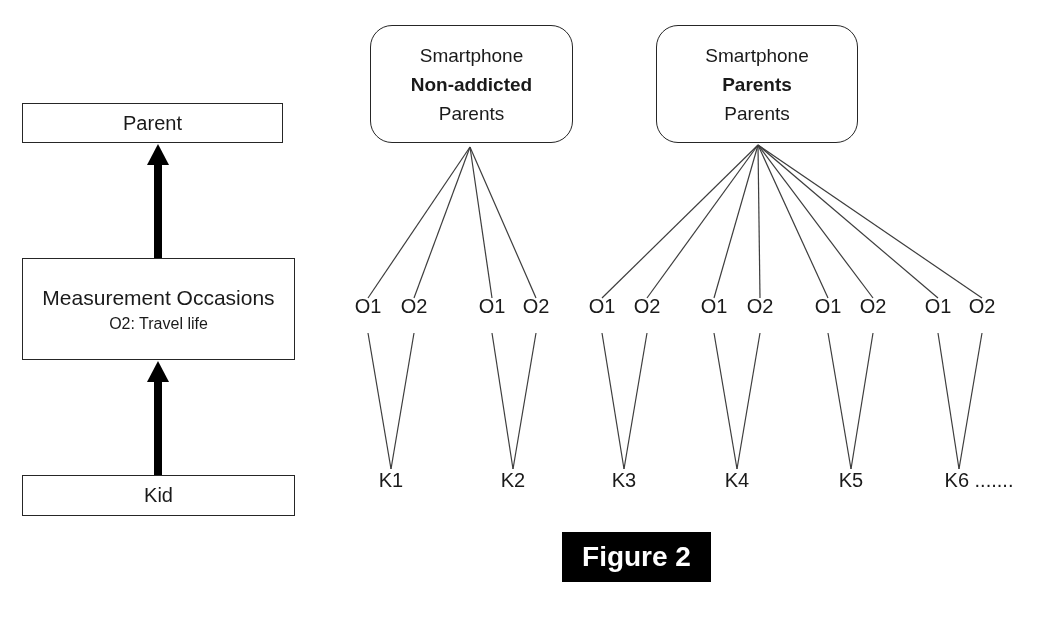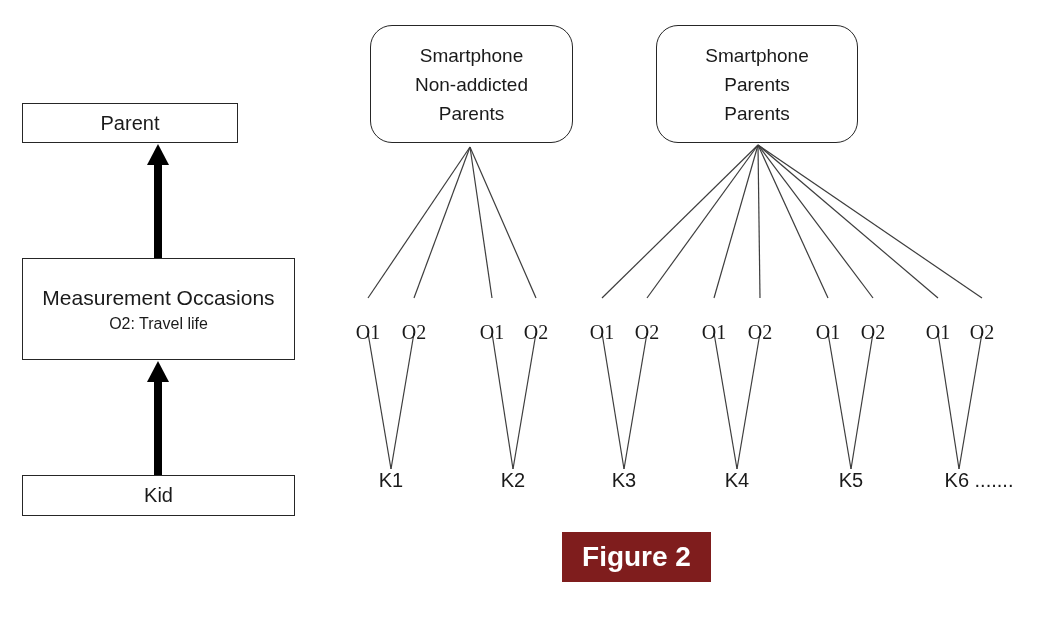--- a/index.html
+++ b/index.html
@@ -24,21 +24,21 @@
   .box {
     position: absolute;
     background: #ffffff;
     border: 1.5px solid #262626;
     box-sizing: border-box;
     display: flex;
     align-items: center;
     justify-content: center;
     text-align: center;
   }
-  .parent-box  { left: 22px; top: 103px; width: 216px; height: 40px;  font-size: 20px; }
+  .parent-box  { left: 22px; top: 103px; width: 261px; height: 40px;  font-size: 20px; }
   .kid-box     { left: 22px; top: 475px; width: 273px; height: 41px;  font-size: 20px; justify-content: center; }
   .measurement-box {
     left: 22px; top: 258px; width: 273px; height: 102px;
     flex-direction: column;
     padding: 4px 0;
   }
   .measurement-title { font-size: 21px; line-height: 28px; }
   .measurement-sub   { font-size: 16px; line-height: 23px; }
 
   .group-box {
@@ -52,45 +52,44 @@
     display: flex;
     flex-direction: column;
     align-items: center;
     justify-content: center;
     text-align: center;
     font-size: 19px;
     line-height: 29px;
   }
   .group-box.non-addicted { left: 370px; width: 203px; }
   .group-box.addicted     { left: 656px; width: 202px; }
-  .group-line2 { font-weight: normal; }
+  .group-line2 { font-weight: bold; }
 
   .o-label {
     position: absolute;
-    top: 320px;
+    top: 294px;
     transform: translateX(-50%);
     font-size: 20px;
     line-height: 24px;
     white-space: nowrap;
-    font-family: Liberation Serif, serif;
   }
   .k-label {
     position: absolute;
     top: 468px;
     transform: translateX(-50%);
     font-size: 20px;
     line-height: 24px;
     white-space: nowrap;
   }
 
   .figure-label {
     position: absolute;
     left: 562px; top: 532px;
     width: 149px; height: 50px;
-    background: #7f1d1d;
+    background: #000000;
     color: #ffffff;
     font-size: 28px;
     font-weight: bold;
     display: flex;
     align-items: center;
     justify-content: center;
   }
 </style>
 </head>
 <body>

